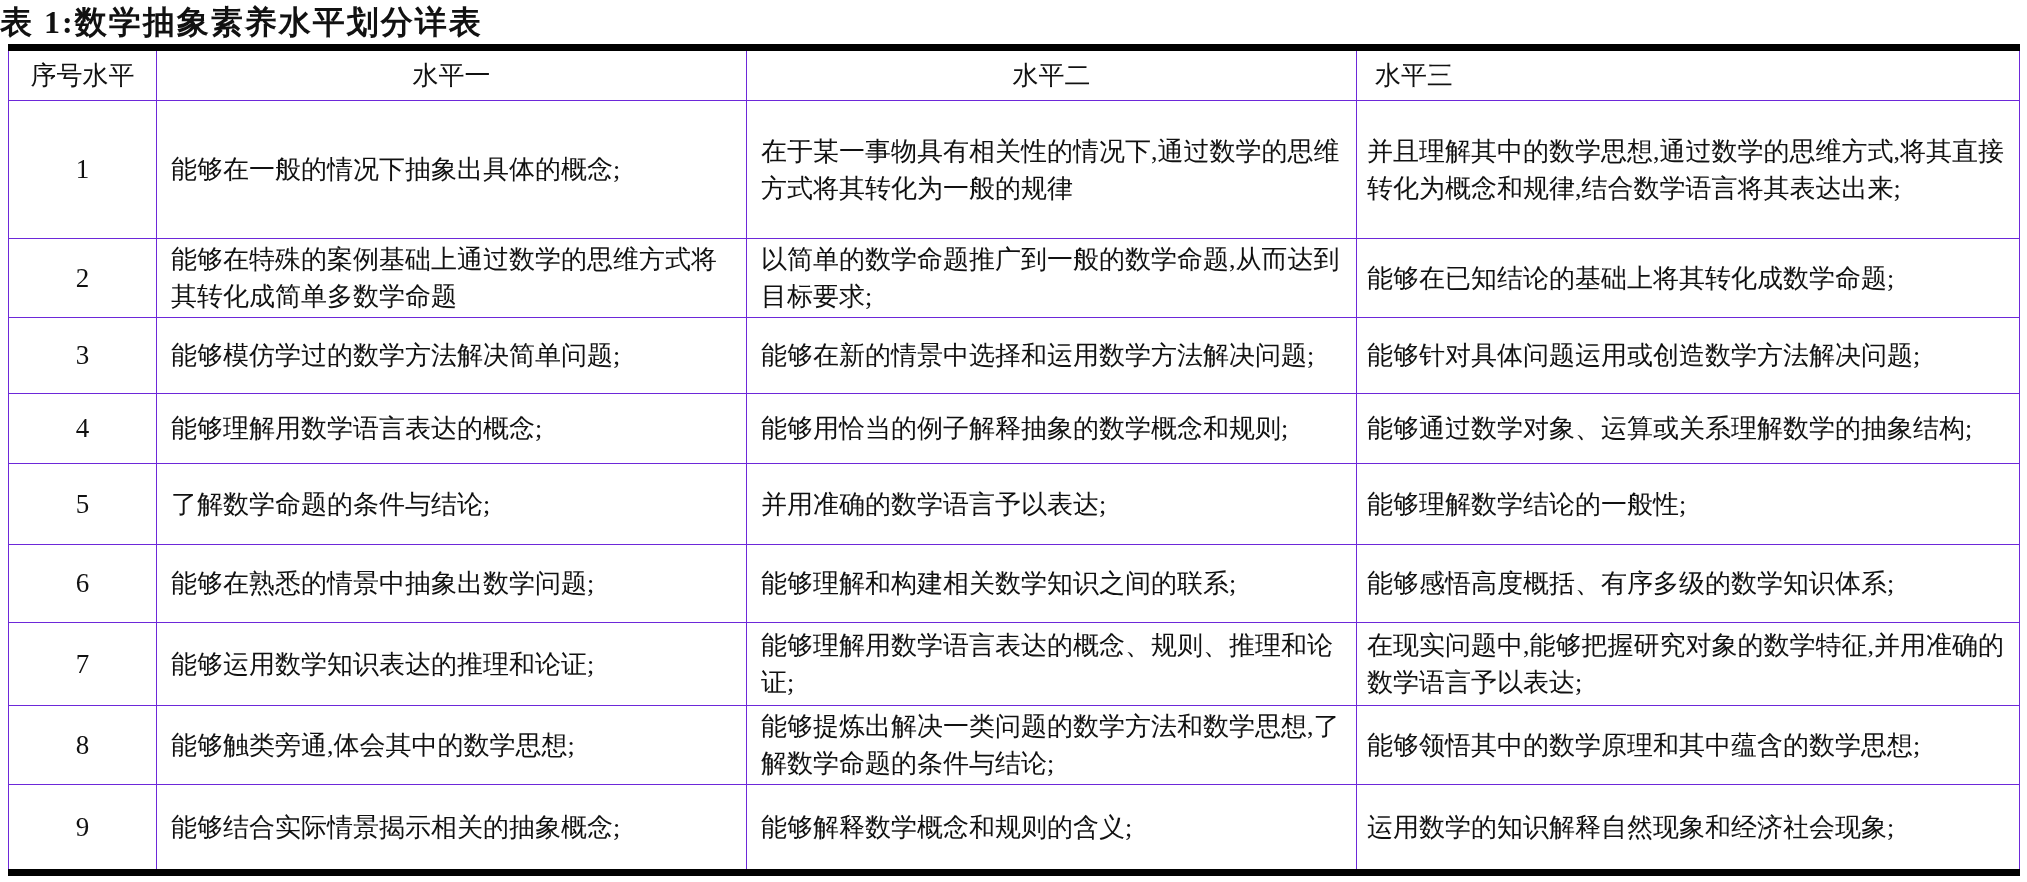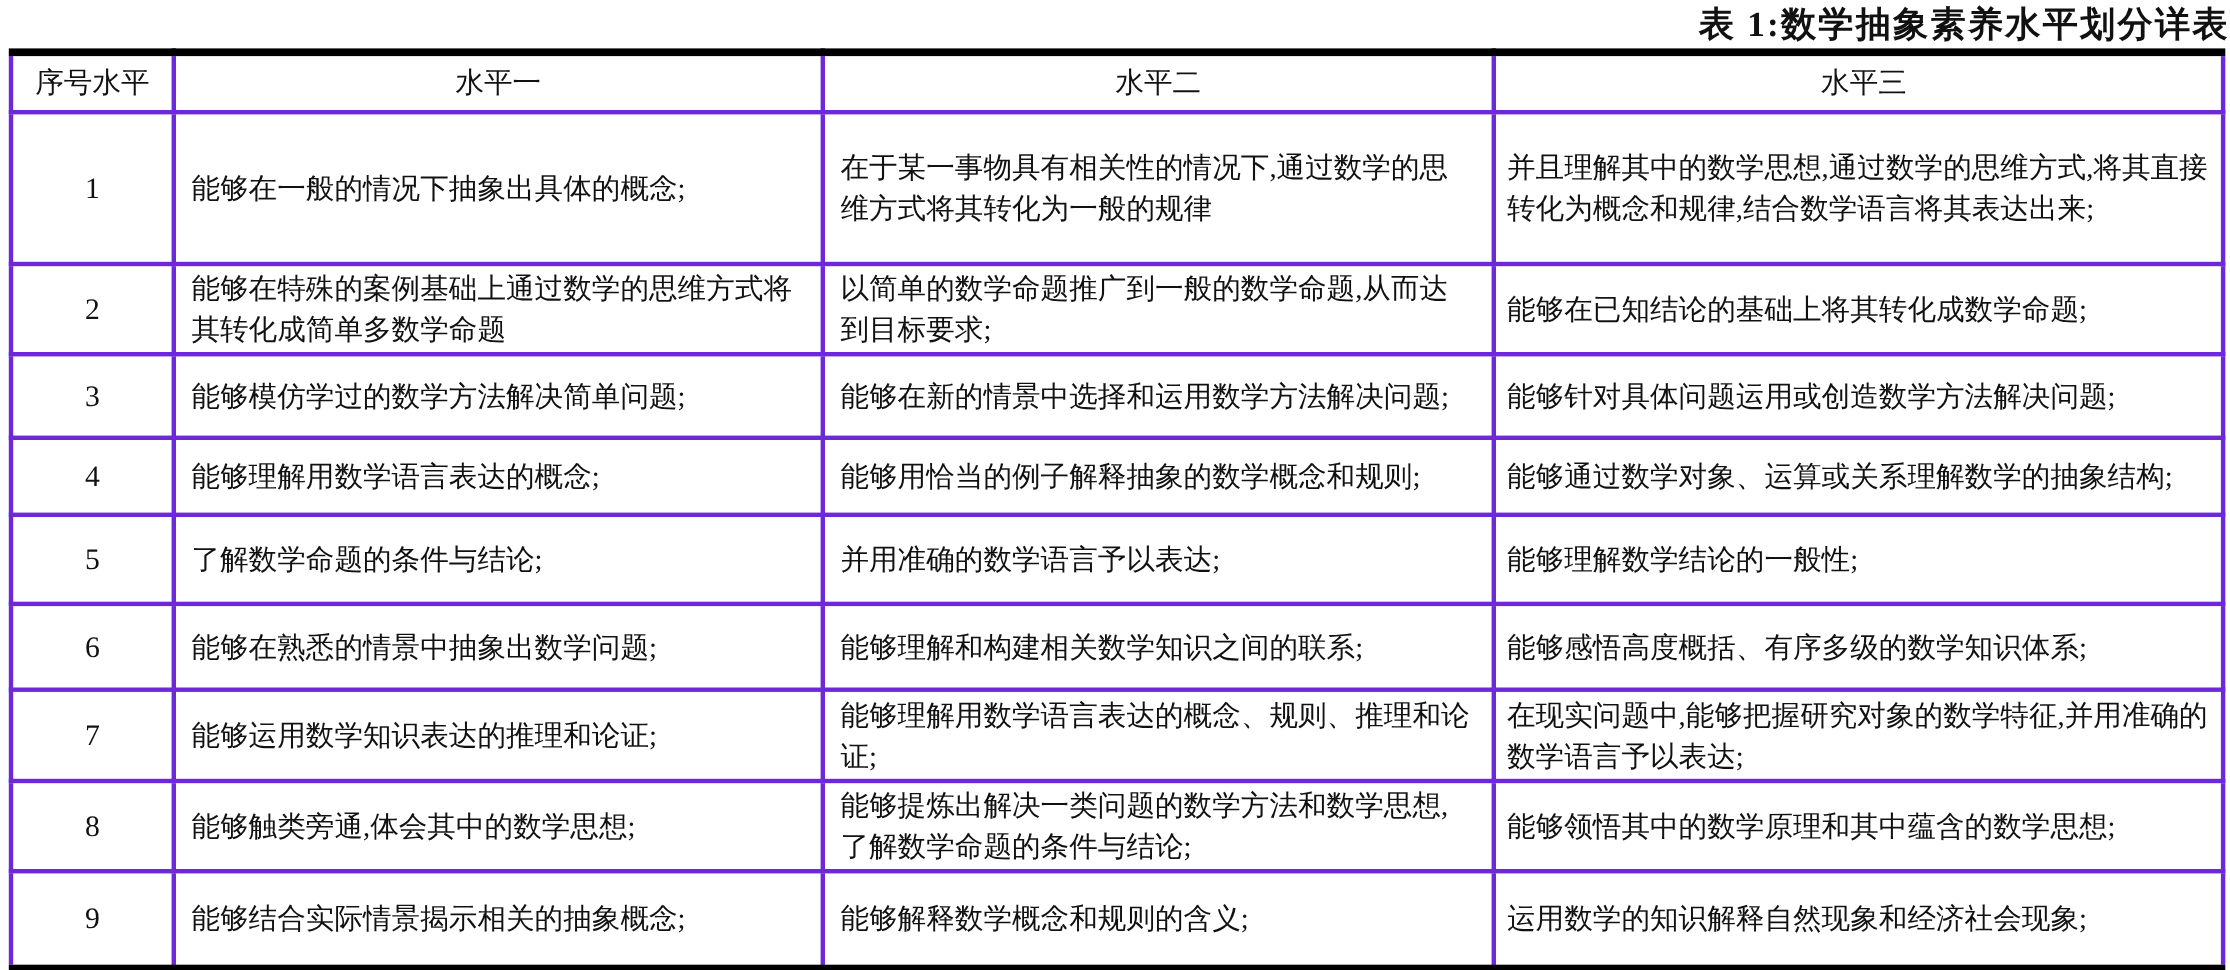--- a/index.html
+++ b/index.html
@@ -9,21 +9,21 @@
   }
   body {
     width: 2027px;
     height: 882px;
     font-family: "Liberation Serif", "DejaVu Serif", serif;
     color: #111111;
     overflow: hidden;
   }
   .page-title {
     width: 2027px;
-    text-align: right;
+    text-align: left;
     font-size: 32px;
     font-weight: bold;
     letter-spacing: 2px;
     padding-top: 2px;
     height: 40px;
     line-height: 40px;
   }
   table.level-table {
     border-collapse: collapse;
     table-layout: fixed;
@@ -34,36 +34,36 @@
     border-bottom: 7px solid #000;
     border-left: 1px solid #000;
     border-right: 1px solid #000;
     background: #ffffff;
   }
   col.c-no { width: 148px; }
   col.c-l1 { width: 590px; }
   col.c-l2 { width: 610px; }
   col.c-l3 { width: 663px; }
   th, td {
-    border: 4px solid #6d28d9;
+    border: 1px solid #6d28d9;
     font-size: 26px;
     font-weight: normal;
     vertical-align: middle;
     padding: 2px 14px;
     line-height: 37px;
     word-break: break-all;
   }
   th {
     text-align: center;
     height: 45px;
     line-height: 28px;
     padding: 2px 8px;
   }
   th.th-left {
-    text-align: center;
+    text-align: left;
     padding-left: 18px;
   }
   td.td-no {
     text-align: center;
     padding: 0;
     font-size: 27px;
   }
   td.td-l3 { padding-left: 10px; padding-right: 10px; }
   
   tbody tr:nth-child(1) { height: 138px; }

